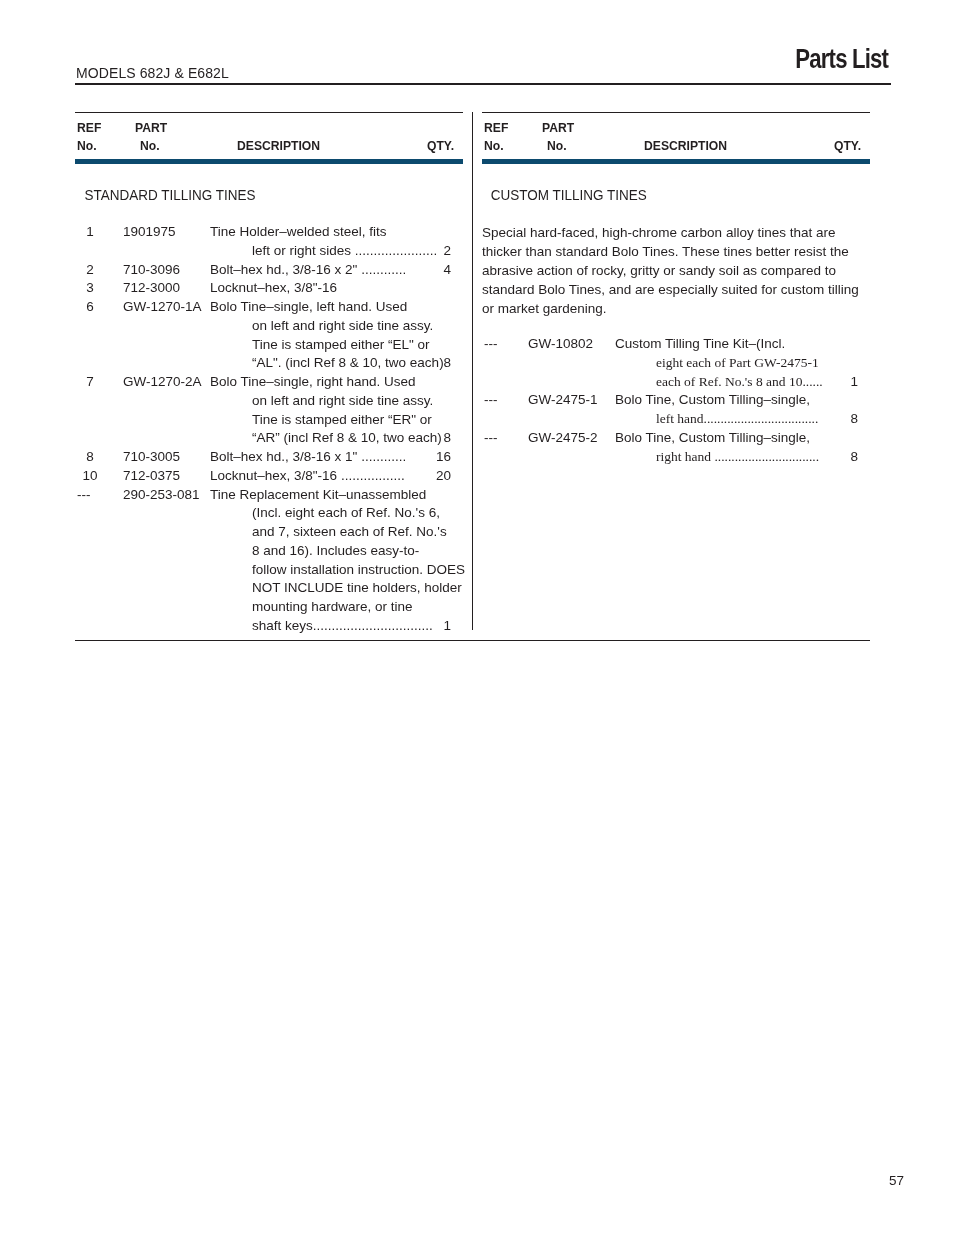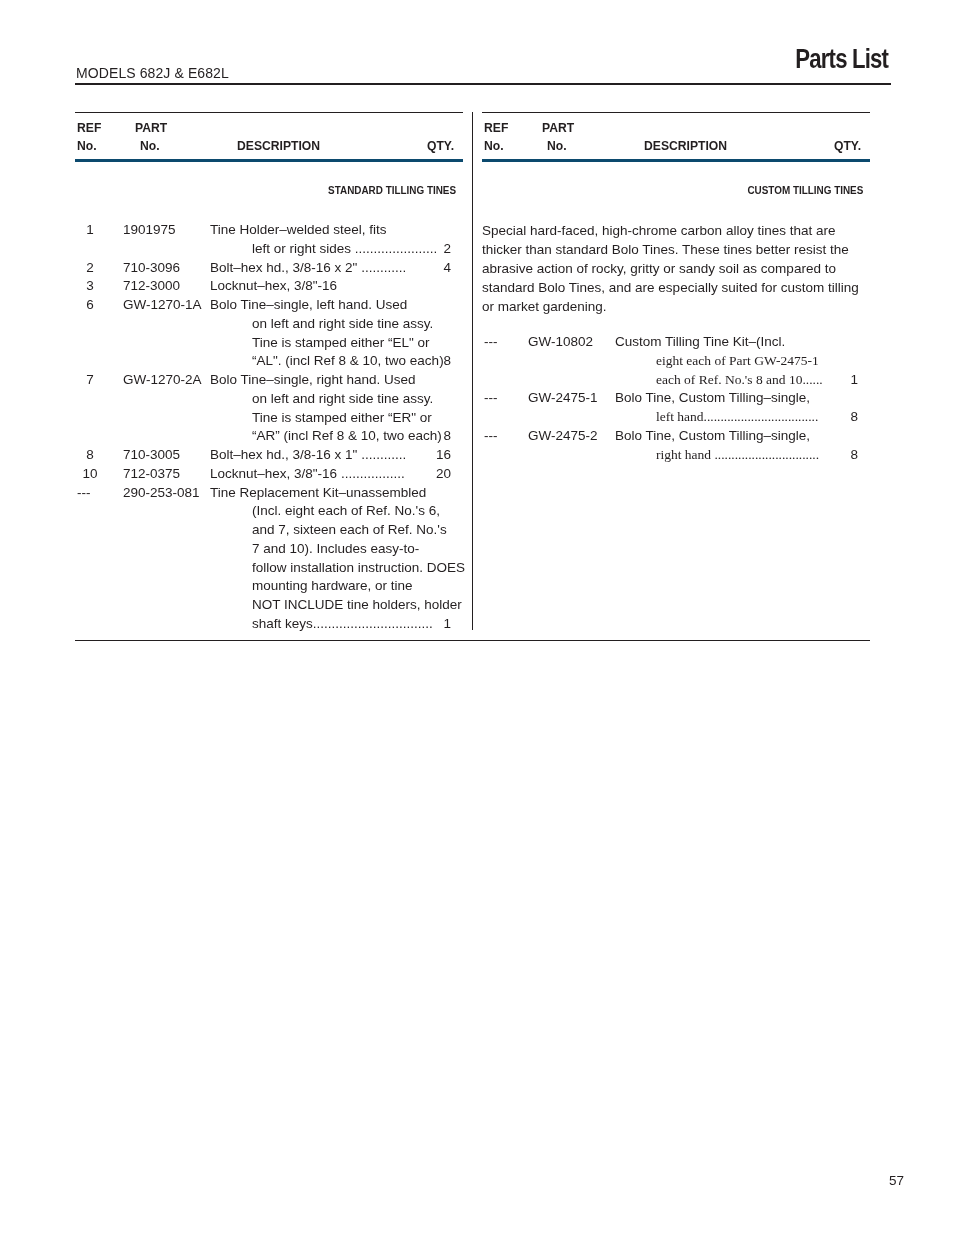--- a/index.html
+++ b/index.html
@@ -9,29 +9,29 @@
   .title { position: absolute; right: 66px; top: 44px; font-size: 27px; font-weight: bold;
            letter-spacing: -1px; transform: scaleX(0.82); transform-origin: right top; }
   .top-rule { position: absolute; left: 75px; top: 83px; width: 816px; height: 2px; background: #231f20; }
 
   .col { position: absolute; top: 112px; }
   .col-left { left: 75px; width: 388px; }
   .col-right { left: 482px; width: 388px; }
   .vdivider { position: absolute; left: 472px; top: 112px; width: 1px; height: 518px; background: #231f20; }
   .bottom-rule { position: absolute; left: 75px; top: 640px; width: 795px; height: 1px; background: #231f20; }
 
-  .hdr { position: relative; height: 46px; border-top: 1px solid #231f20; border-bottom: 3px solid #0c4a6e;
+  .hdr { position: relative; height: 46px; border-top: 1px solid #231f20; border-bottom: 5px solid #0c4a6e;
          font-weight: bold; font-size: 13.5px; }
   .hdr span { position: absolute; line-height: 18px; display: inline-block; transform: scaleX(0.9); transform-origin: left top; }
   .h-ref1 { left: 2px; top: 6px; } .h-ref2 { left: 2px; top: 24px; }
   .h-part1 { left: 60px; top: 6px; } .h-part2 { left: 65px; top: 24px; }
   .h-desc { left: 162px; top: 24px; }
   .h-qty { right: 6px; top: 24px; }
 
-  .section { text-align: right; font-weight: bold; font-size: 11px; margin-top: 22px; height: 20px; }
+  .section { text-align: left; font-weight: normal; font-size: 15px; margin-top: 22px; height: 20px; }
   .section span { display: inline-block; transform: scaleX(0.9); }
 
   .rows { margin-top: 17px; font-size: 13.5px; }
   .row { position: relative; }
   .line { position: relative; height: 18.75px; line-height: 18.75px; white-space: nowrap; }
   .ref { position: absolute; left: 0; width: 30px; text-align: center; }
   .ref.dash { text-align: left; left: 2px; }
   .part { position: absolute; left: 48px; text-align: right; }
   .desc { position: absolute; left: 135px; }
   .desc.indent { left: 149px; margin-left: 28px; }
@@ -146,30 +146,30 @@
           <span class="part">290-253-081</span>
           <span class="desc">Tine Replacement Kit–unassembled</span>
         </div>
         <div class="line">
           <span class="desc indent">(Incl. eight each of Ref. No.'s 6,</span>
         </div>
         <div class="line">
           <span class="desc indent">and 7, sixteen each of Ref. No.'s</span>
         </div>
         <div class="line">
-          <span class="desc indent">7 and 10). Includes easy-to-</span>
+          <span class="desc indent">8 and 16). Includes easy-to-</span>
         </div>
         <div class="line">
           <span class="desc indent">follow installation instruction. DOES</span>
         </div>
         <div class="line">
+          <span class="desc indent">NOT INCLUDE tine holders, holder</span>
+        </div>
+        <div class="line">
           <span class="desc indent">mounting hardware, or tine</span>
-        </div>
-        <div class="line">
-          <span class="desc indent">NOT INCLUDE tine holders, holder</span>
         </div>
         <div class="line">
           <span class="desc indent">shaft keys................................</span>
           <span class="qty">1</span>
         </div>
       </div>
     </div>
 </div>
 
 <div class="vdivider"></div>

